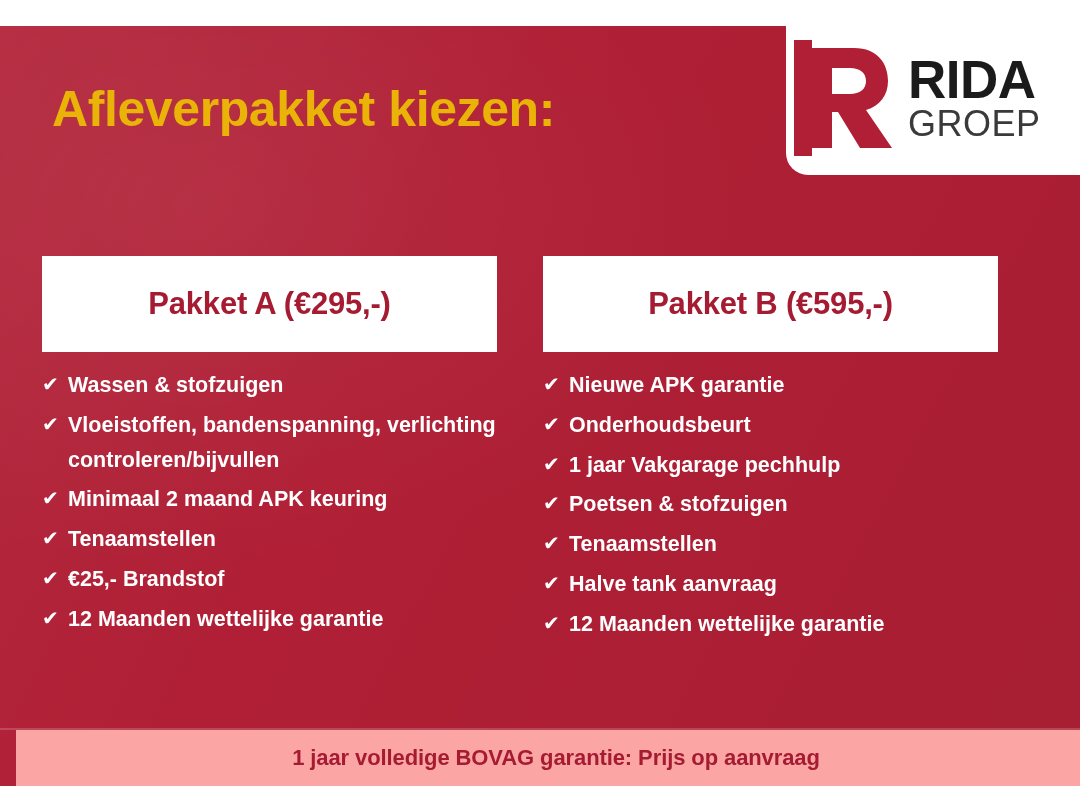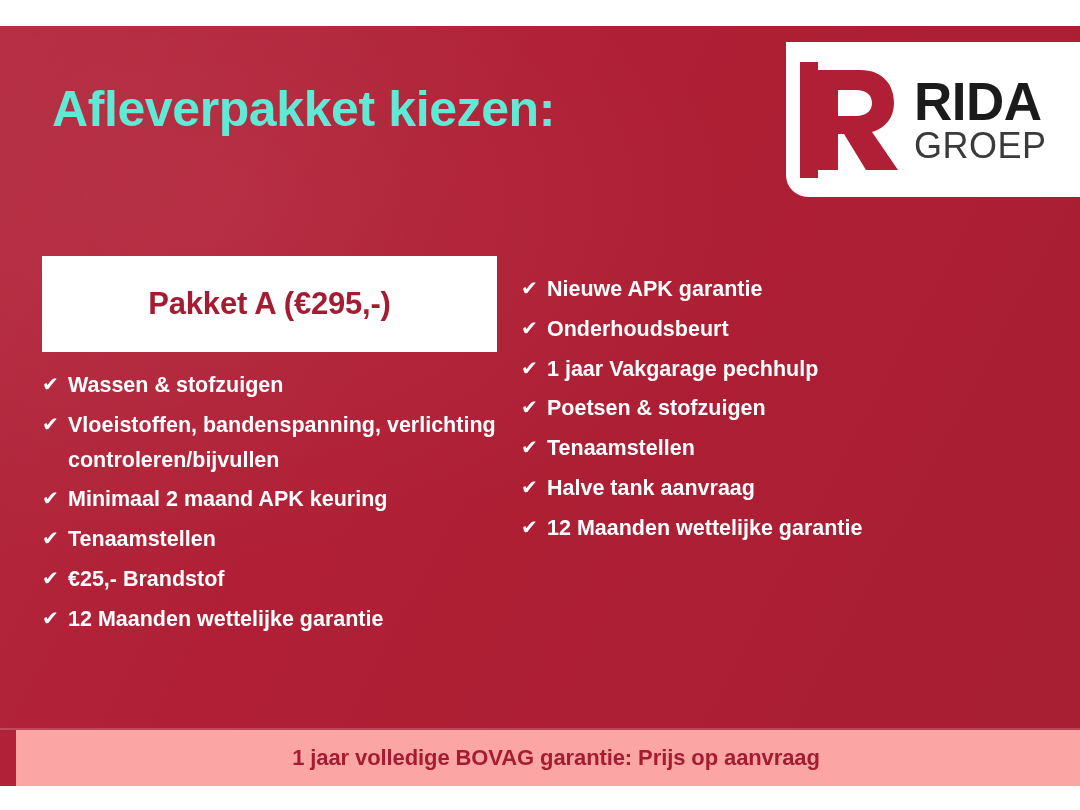--- a/index.html
+++ b/index.html
@@ -45,29 +45,28 @@
     bottom: 0;
     width: 1080px;
     height: 24px;
     background: #ffffff;
   }
 
   
   .logo-block {
     position: absolute;
     right: 0;
-    top: 42px;
+    top: 20px;
     width: 294px;
     height: 155px;
     background: #ffffff;
     border-bottom-left-radius: 22px;
     display: flex;
     align-items: center;
     box-sizing: border-box;
-    padding-left: 6px;
     z-index: 3;
   }
   .logo-mark {
     width: 116px;
     height: 116px;
     position: relative;
     flex: 0 0 auto;
     margin-left: 2px;
   }
   .logo-text {
@@ -89,33 +88,33 @@
     display: block;
   }
 
   
   .heading {
     position: absolute;
     left: 52px;
     top: 80px;
     font-size: 50px;
     font-weight: 700;
-    color: #5eead4;
+    color: #eab308;
     letter-spacing: -0.4px;
     z-index: 2;
   }
 
   
   .columns {
     position: absolute;
     left: 42px;
     top: 256px;
     width: 996px;
     display: flex;
-    gap: 24px;
+    gap: 46px;
   }
   .column {
     width: 455px;
   }
   .pkg-title {
     background: #ffffff;
     height: 96px;
     display: flex;
     align-items: center;
     justify-content: center;
@@ -227,20 +226,21 @@
           <span class="feature-text">€25,- Brandstof</span>
         </li>
         <li>
           <span class="check">✔</span>
           <span class="feature-text">12 Maanden wettelijke garantie</span>
         </li>
       </ul>
     </div>
 
     <div class="column">
+      <div class="pkg-title">Pakket B (€595,-)</div>
       <ul class="features">
         <li>
           <span class="check">✔</span>
           <span class="feature-text">Nieuwe APK garantie</span>
         </li>
         <li>
           <span class="check">✔</span>
           <span class="feature-text">Onderhoudsbeurt</span>
         </li>
         <li>

